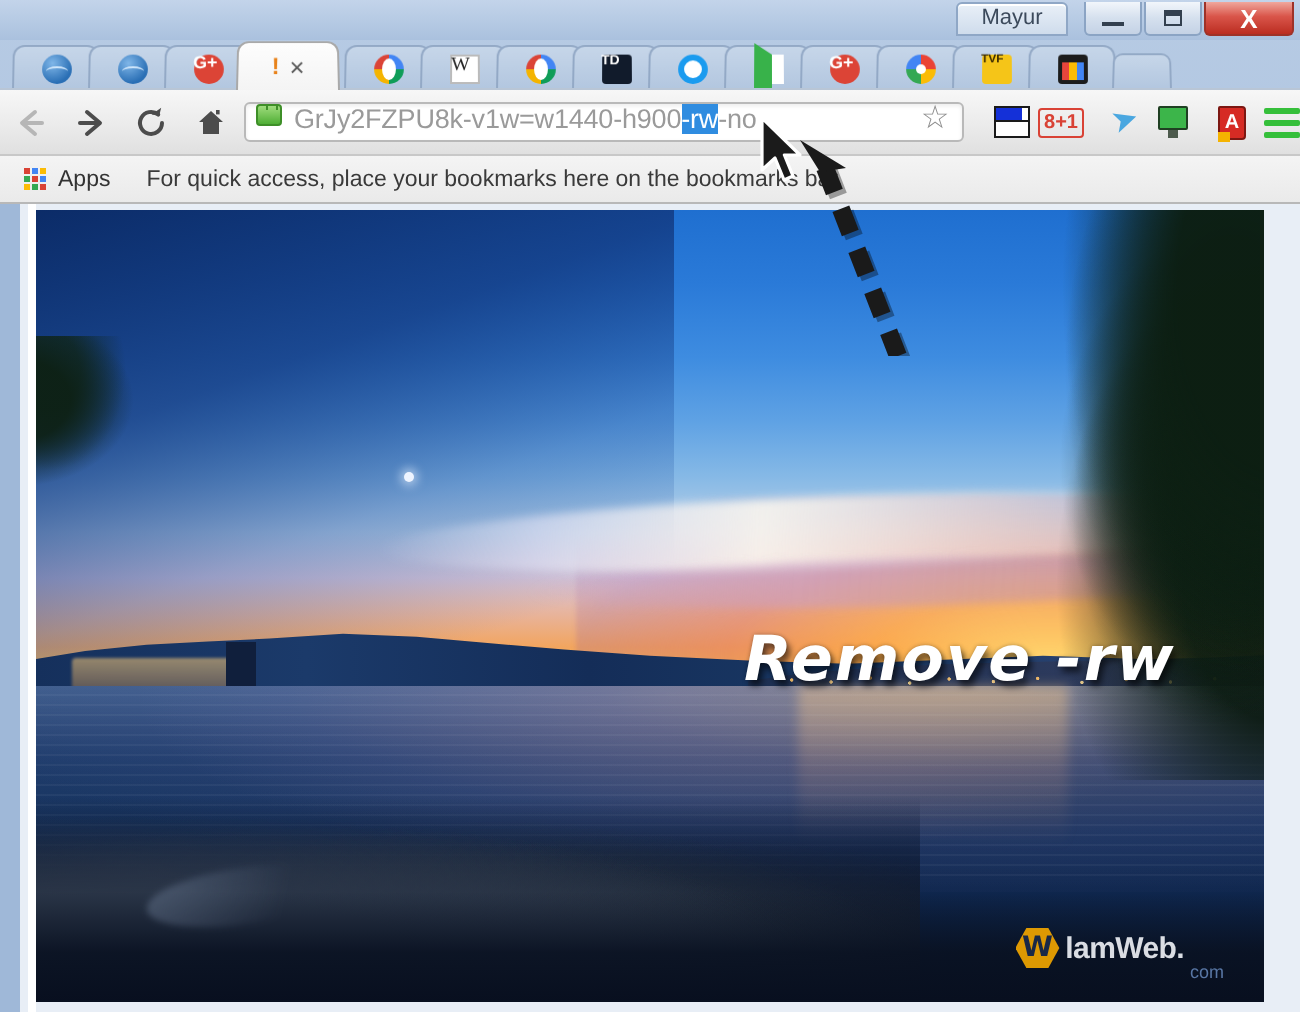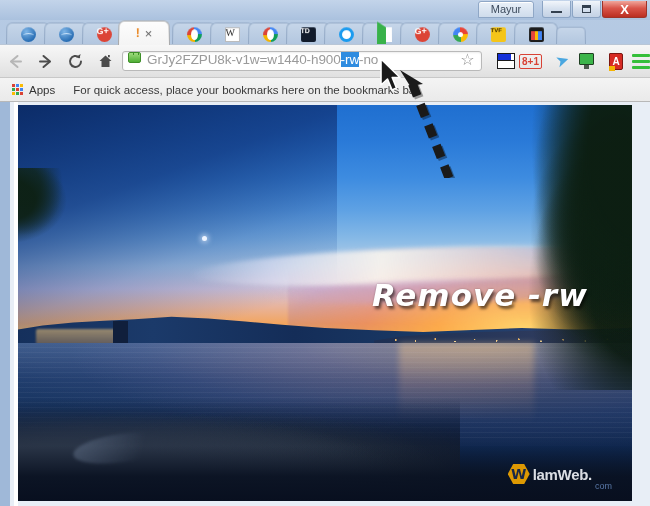--- a/index.html
+++ b/index.html
@@ -357,20 +357,21 @@
   
   .annot {
     position: absolute;
     font-family: "DejaVu Sans", sans-serif;
     font-style: italic; font-weight: bold;
     color: #ffffff;
     font-size: 31px;
     letter-spacing: 1px;
     text-shadow: 2px 3px 3px rgba(0,0,0,.55), 0 0 2px rgba(0,0,0,.3);
     white-space: nowrap;
+    margin-top: 35px;
   }
   .annot-1 { left: 372px; top: 175px; }
   .annot-2 { left: 382px; top: 238px; }
 
   .arrow { position:absolute; left:396px; top:68px; width:60px; height:110px; }
 
   
   .cursor { position:absolute; left:378px; top:57px; width:26px; height:36px; }
 
   

